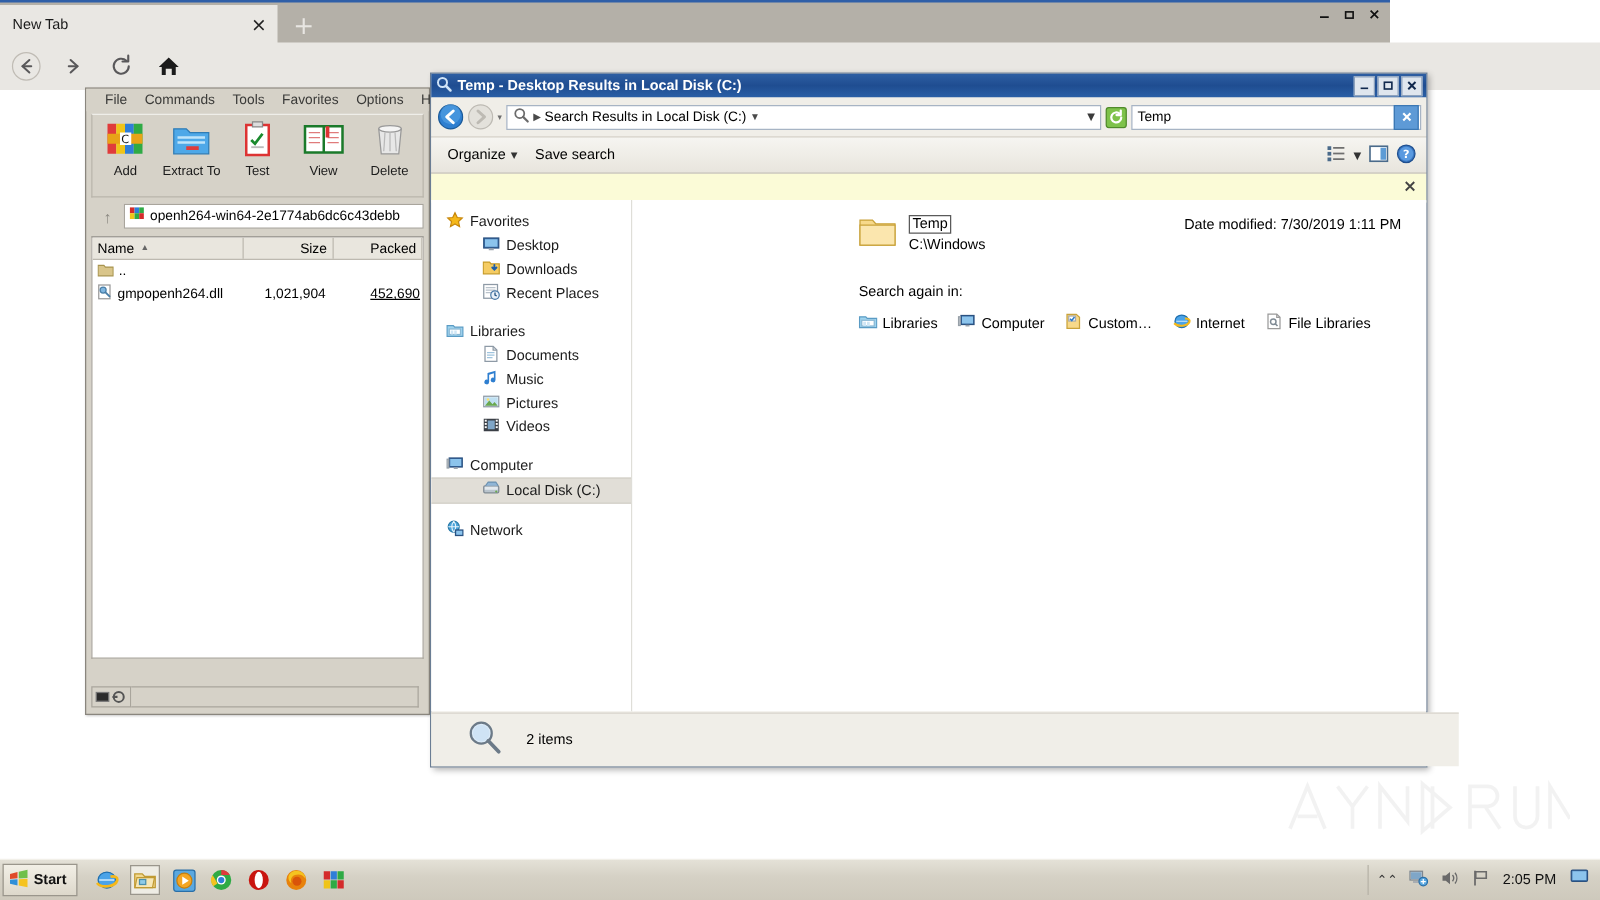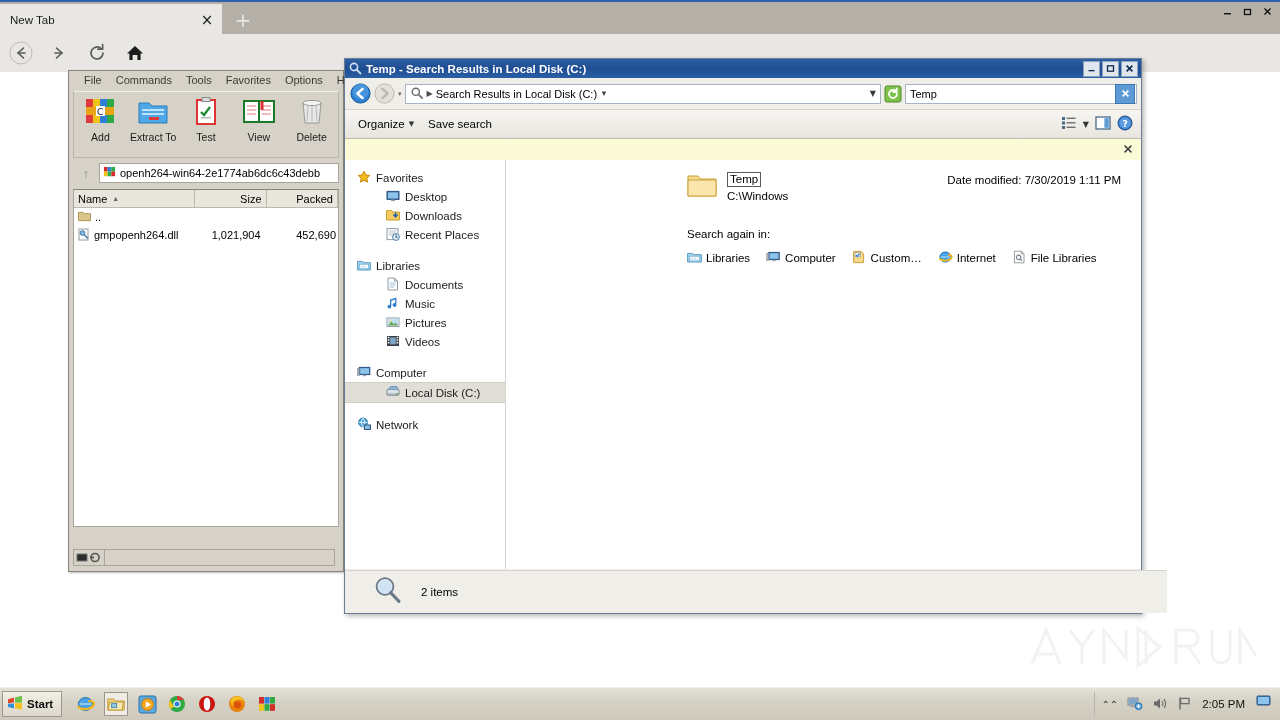--- a/index.html
+++ b/index.html
@@ -7,22 +7,22 @@
   body{
     width:1280px;height:720px;overflow:hidden;position:relative;
     background:#ffffff;
     font-family:"Liberation Sans", sans-serif;
     font-size:11px;color:#000;
     -webkit-font-smoothing:none;
   }
 
   
   #browser{position:absolute;left:0;top:0;width:1280px;height:688px;background:#fff;}
-  #browser-tabstrip{position:absolute;left:0;top:0;width:1280px;height:34px;background:#b4b0a8;
-     border-top:2px solid #2f5fa8;}
+  #browser-tabstrip{position:absolute;left:0;top:0;width:1088px;height:34px;background:#b4b0a8;
+     border-top:2px solid #2f5fa8;padding-left:24px;}
   .tab{position:absolute;left:0;top:2px;width:222px;height:32px;background:#e9e7e3;
      display:flex;align-items:center;padding:0 6px 0 10px;box-sizing:border-box;}
   .tab-title{flex:1;font-size:11.5px;color:#1a1a1a;white-space:nowrap;overflow:hidden;}
   .tab-close{width:18px;height:18px;display:flex;align-items:center;justify-content:center;
      font-size:15px;color:#222;line-height:1;font-family:"DejaVu Sans",sans-serif;}
   .newtab-btn{position:absolute;left:228px;top:4px;width:30px;height:28px;
      display:flex;align-items:center;justify-content:center;color:#e8e6e2;font-size:20px;
      font-family:"DejaVu Sans",sans-serif;line-height:1;}
   #winctl{position:absolute;right:4px;top:2px;display:flex;gap:3px;}
   .winbtn{width:17px;height:15px;display:flex;align-items:center;justify-content:center;
@@ -64,21 +64,21 @@
      display:flex;align-items:center;padding-left:3px;box-sizing:border-box;overflow:hidden;}
   #winrar-addr .box .txt{font-size:11px;margin-left:4px;white-space:nowrap;}
   #winrar-list{margin:4px 4px 0 4px;height:336px;background:#fff;border:1px solid #a9a59c;
      border-top-color:#87837b;overflow:hidden;}
   #winrar-head{height:17px;background:#e9e6de;border-bottom:1px solid #bdb9b0;display:flex;}
   #winrar-head div{border-right:1px solid #bdb9b0;box-sizing:border-box;
      display:flex;align-items:center;font-size:11px;padding:0 4px;}
   .row{height:18px;display:flex;align-items:center;font-size:11px;}
   .row .c-name{width:122px;display:flex;align-items:center;gap:4px;padding-left:4px;box-sizing:border-box;}
   .row .c-size{width:72px;text-align:right;padding-right:6px;box-sizing:border-box;}
-  .row .c-pack{width:72px;text-align:right;padding-right:2px;box-sizing:border-box;overflow:hidden;}
+  .row .c-pack{width:72px;text-align:right;padding-right:2px;box-sizing:border-box;overflow:hidden;text-decoration:underline;}
   #winrar-status{position:absolute;left:4px;bottom:6px;width:262px;height:16px;display:flex;align-items:center;}
   #winrar-status .p1{width:30px;height:15px;border:1px solid #a9a59c;background:#d6d2c8;
      display:flex;align-items:center;justify-content:center;gap:2px;}
   #winrar-status .p2{flex:1;height:15px;border:1px solid #a9a59c;border-left:none;background:#d6d2c8;}
 
   
   #explorer{position:absolute;left:344px;top:58px;width:796px;height:554px;
      background:#f0eee8;border:1px solid #6a7d94;box-shadow:2px 2px 5px rgba(0,0,0,.3);}
   #exp-title{height:19px;background:linear-gradient(180deg,#2e5fa3 0%,#1f4d91 50%,#2a5fa6 100%);
      display:flex;align-items:center;padding-left:3px;}
@@ -415,21 +415,21 @@
 
 <div id="explorer">
 
   <div id="exp-title">
     <span class="ic">
       <svg width="14" height="14" viewBox="0 0 14 14">
           <circle cx="6" cy="6" r="3.6" fill="none" stroke="#cfe3f7" stroke-width="1.6"></circle>
           <path d="M8.6 8.6 L12.4 12.4" stroke="#cfe3f7" stroke-width="2" stroke-linecap="round"></path>
         </svg>
     </span>
-    <span class="t">Temp - Search Results in Local Disk (C:)</span>
+    <span class="t">Temp - Desktop Results in Local Disk (C:)</span>
     <span class="ctl">
       <span class="cb">
         <svg width="9" height="9" viewBox="0 0 9 9">
             <rect x="1.5" y="6" width="6" height="1.3" fill="#10294e"></rect>
           </svg>
       </span>
       <span class="cb">
         <svg width="9" height="9" viewBox="0 0 9 9">
             <rect x="1.5" y="1.8" width="6" height="5.4" fill="none" stroke="#10294e" stroke-width="1.3"></rect>
           </svg>

